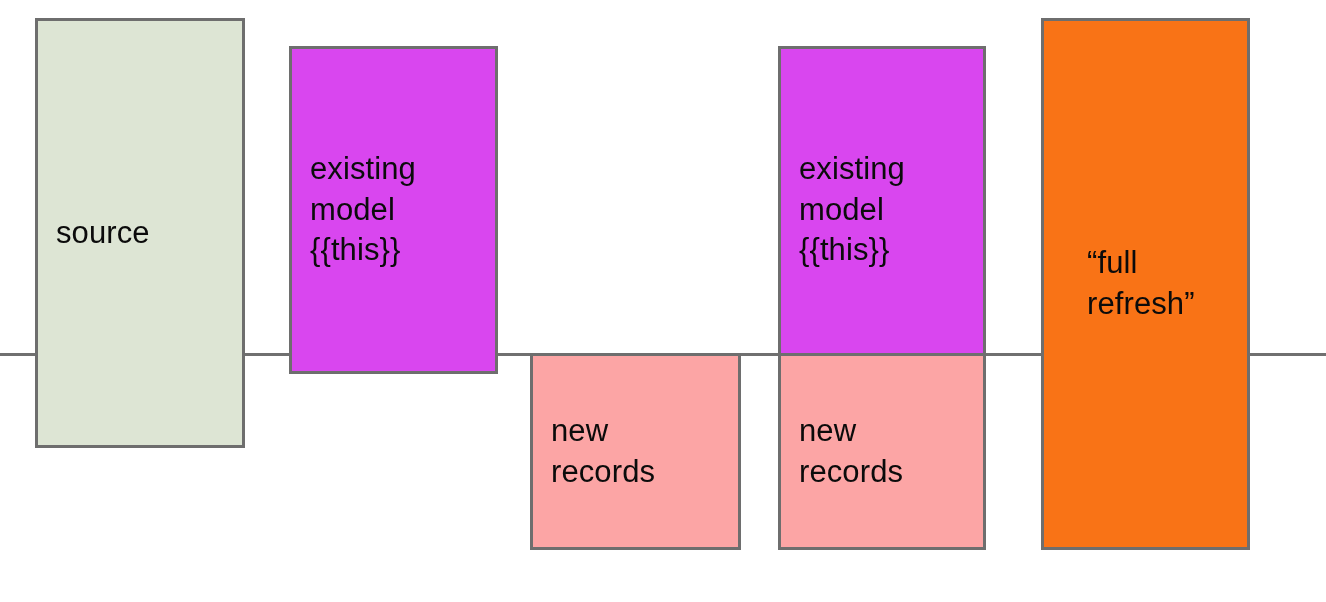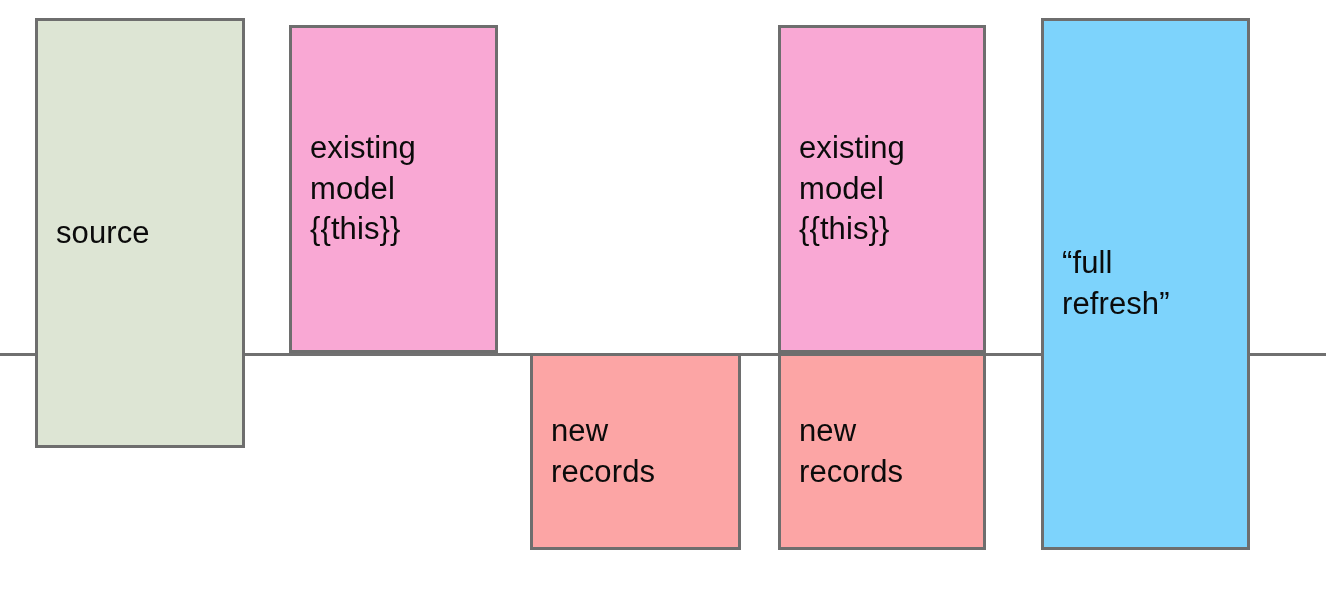--- a/index.html
+++ b/index.html
@@ -39,23 +39,23 @@
     color: #0b0b0b;
     padding-left: 18px;
     padding-right: 10px;
     text-align: left;
     white-space: pre-line;
     font-weight: 400;
     letter-spacing: 0.1px;
   }
   
   .fill-green  { background: #dde5d4; }
-  .fill-blue   { background: #f9a8d4; }
+  .fill-blue   { background: #d946ef; margin-top: 21px; }
   .fill-pink   { background: #fca5a5; }
-  .fill-orange { background: #7dd3fc; }
+  .fill-orange { background: #f97316; padding-left: 25px; }
 
   
   .va-center { align-items: center; }
 </style>
 </head>
 <body>
 
 <div id="canvas" style="width: 1326px; height: 602px; background: rgb(255, 255, 255);">
   <div class="hline" style="top: 353px; border-top-color: rgb(112, 112, 112); border-top-width: 3px; width: 1326px;"></div>
 

